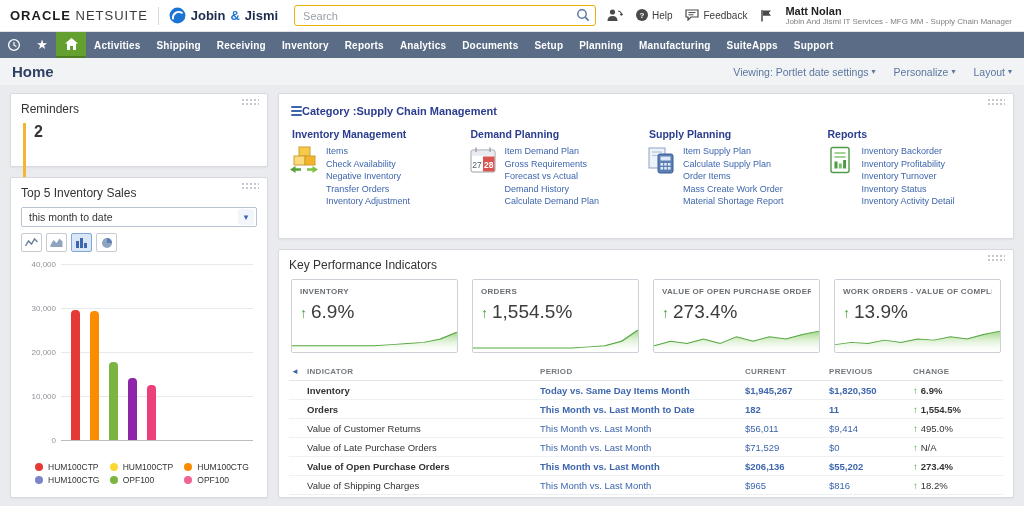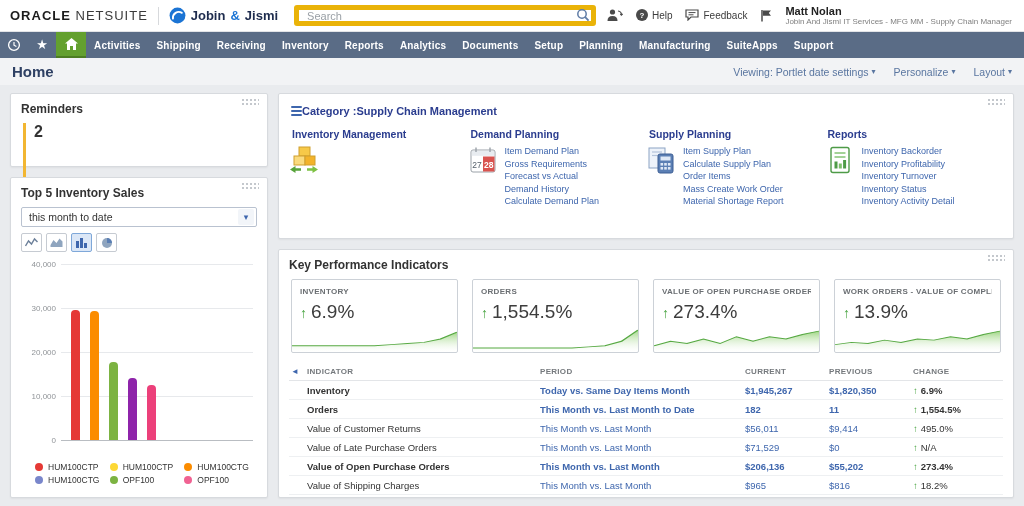--- a/index.html
+++ b/index.html
@@ -8,21 +8,21 @@
 
   
   .topbar { height:32px; background:#fff; border-bottom:1px solid #e2e4e7; display:flex; align-items:center; padding:0 10px; gap:10px; }
   .oracle-logo { white-space:nowrap; font-size:13px; letter-spacing:1px; color:#1d1d1d; }
   .oracle-logo .o1 { font-weight:800; }
   .oracle-logo .o2 { font-weight:500; color:#3a3a3a; }
   .logo-divider { width:1px; height:18px; background:#d7d9dc; }
   .company { display:flex; align-items:center; gap:5px; font-size:13px; font-weight:800; color:#1d2b4d; white-space:nowrap; }
   .company .amp { color:#1b74d4; }
   .search-wrap { position:relative; width:320px; margin-left:6px; }
-  .search-wrap input { width:100%; height:21px; border:5px solid #eab308; border-radius:3px; font-size:11px; padding:0 26px 0 8px; color:#333; font-family:inherit; outline:none; }
+  .search-wrap input { width:100%; height:21px; border:1px solid #eab308; border-radius:3px; font-size:11px; padding:0 26px 0 8px; color:#333; font-family:inherit; outline:none; }
   .search-wrap input::placeholder { color:#9aa0a6; }
   .search-icon { position:absolute; right:6px; top:3px; }
   .top-right { margin-left:auto; display:flex; align-items:center; gap:13px; }
   .top-link { display:flex; align-items:center; gap:4px; font-size:10px; color:#3c3c3c; cursor:pointer; white-space:nowrap; }
   .q-circle { display:inline-flex; align-items:center; justify-content:center; width:12px; height:12px; border-radius:50%; background:#4a4a4a; color:#fff; font-size:8px; font-weight:700; }
   .user-block { line-height:1.15; padding-right:2px; }
   .user-name { font-size:11px; font-weight:700; color:#222; }
   .user-role { font-size:8px; color:#808080; white-space:nowrap; }
 
   
@@ -39,21 +39,21 @@
   .pagebar-right { margin-left:auto; display:flex; gap:18px; }
   .pagebar-ctrl { font-size:10.5px; color:#5a76a0; cursor:pointer; display:flex; align-items:center; gap:3px; white-space:nowrap; }
   .caret { font-size:8px; color:#5a76a0; }
 
   
   .content { display:flex; gap:10px; padding:8px 10px; height:421px; overflow:hidden; }
   .col-left { width:258px; flex:0 0 258px; display:flex; flex-direction:column; gap:10px; }
   .col-right { flex:1; display:flex; flex-direction:column; gap:10px; min-width:0; }
 
   .portlet { background:#fff; border:1px solid #d7dade; border-radius:2px; box-shadow:0 1px 2px rgba(0,0,0,.05); position:relative; padding:8px 10px; }
-  .portlet-title { font-size:12px; font-weight:700; color:#333; margin-bottom:7px; }
+  .portlet-title { font-size:12px; font-weight:400; color:#333; margin-bottom:7px; }
   .drag-dots { position:absolute; top:4px; right:8px; width:18px; height:7px; background-image:radial-gradient(#c4c8cd 1px, transparent 1.1px); background-size:4px 4px; cursor:grab; }
 
   
   .portlet.reminders { height:74px; }
   .reminder-item { border-left:3px solid #f2b632; padding-left:8px; margin-left:2px; }
   .reminder-count { font-size:16px; font-weight:700; color:#333; line-height:1.1; }
   .reminder-link { font-size:10px; color:#3e66ad; cursor:pointer;margin-top:48px; }
 
   
   .portlet.top5 { flex:1; overflow:hidden; }
@@ -319,20 +319,27 @@
             <div class="np-body">
               <div class="np-icon">
                 <svg width="30" height="30" viewBox="0 0 30 30">
                   <rect x="10" y="2" width="11" height="9" fill="#f7c948" stroke="#cf9f2f"></rect>
                   <rect x="5" y="11" width="11" height="9" fill="#fadb7e" stroke="#cf9f2f"></rect>
                   <rect x="16" y="11" width="10" height="9" fill="#f3b32a" stroke="#cf9f2f"></rect>
                   <path d="M1 24.5 l5.5 -3.5 v2.2 h5.5 v2.6 h-5.5 v2.2 z" fill="#57a33a"></path>
                   <path d="M29 24.5 l-5.5 -3.5 v2.2 h-5.5 v2.6 h5.5 v2.2 z" fill="#7dc143"></path>
                 </svg>
               </div>
+              <div class="np-links">
+                <span class="np-link">Items</span>
+                <span class="np-link">Check Availability</span>
+                <span class="np-link">Negative Inventory</span>
+                <span class="np-link">Transfer Orders</span>
+                <span class="np-link">Inventory Adjustment</span>
+              </div>
             </div>
           </div>
           <div class="np-col">
             <div class="np-col-title">Demand Planning</div>
             <div class="np-body">
               <div class="np-icon">
                 <svg width="30" height="30" viewBox="0 0 30 30">
                   <rect x="3" y="5" width="24" height="22" rx="2" fill="#fff" stroke="#9aa1a8"></rect>
                   <rect x="3.8" y="5.8" width="22.4" height="5" fill="#e8ecf0"></rect>
                   <line x1="8" y1="2.5" x2="8" y2="7" stroke="#9aa1a8" stroke-width="1.4"></line>

